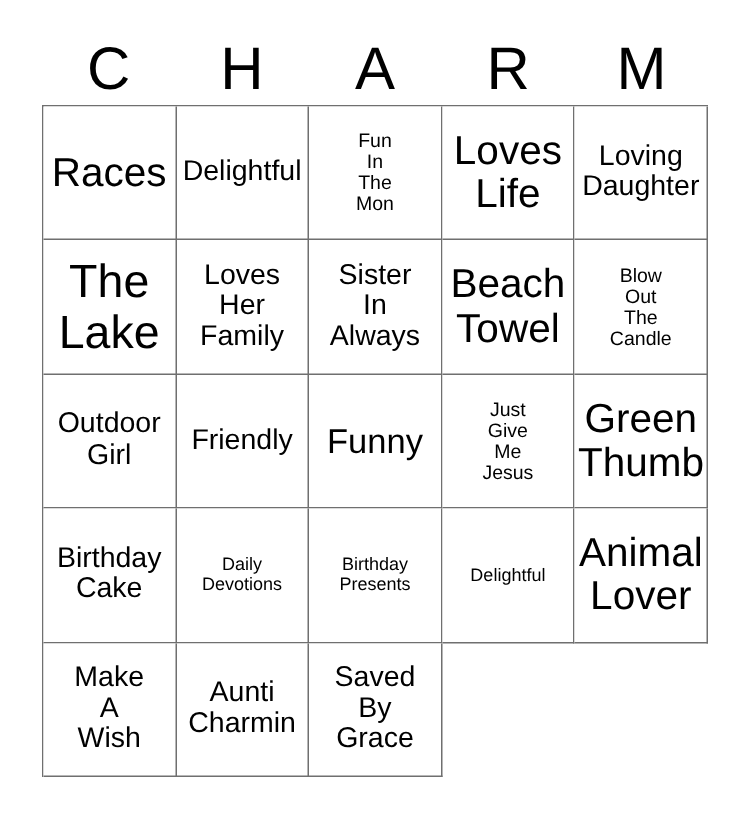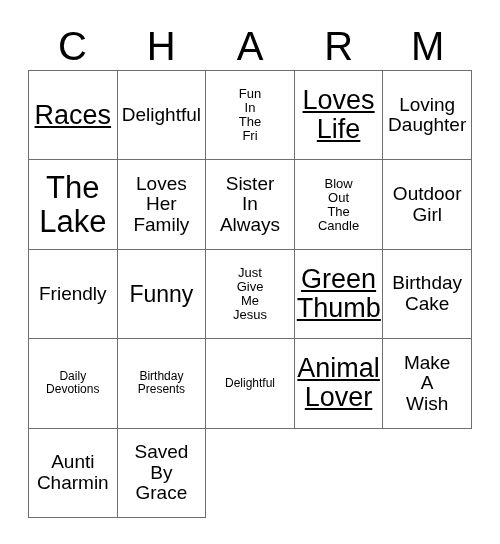--- a/index.html
+++ b/index.html
@@ -75,21 +75,21 @@
   .cell-text {
     display: block;
     width: 100%;
     line-height: 1.08;
     white-space: pre-line;
     word-break: normal;
   }
 
   
   .sz-xxl .cell-text { font-size: 31px; }
-  .sz-xl  .cell-text { font-size: 27px; text-decoration: underline; }
+  .sz-xl  .cell-text { font-size: 27px; }
   .sz-lg  .cell-text { font-size: 23px; }
   .sz-md  .cell-text { font-size: 19px; }
   .sz-sm  .cell-text { font-size: 12px; }
   .sz-xs  .cell-text { font-size: 13px; }
 </style>
 </head>
 <body>
 
 <div id="bingo-card">
 
@@ -105,21 +105,21 @@
       <div class="cell sz-xl">
         <span class="cell-text">Races</span>
       </div>
       <div class="cell sz-md">
         <span class="cell-text">Delightful</span>
       </div>
       <div class="cell sz-xs">
         <span class="cell-text">Fun
 In
 The
-Fri</span>
+Mon</span>
       </div>
       <div class="cell sz-xl">
         <span class="cell-text">Loves
 Life</span>
       </div>
       <div class="cell sz-md">
         <span class="cell-text">Loving
 Daughter</span>
       </div>
       <div class="cell sz-xxl">
@@ -128,20 +128,24 @@
       </div>
       <div class="cell sz-md">
         <span class="cell-text">Loves
 Her
 Family</span>
       </div>
       <div class="cell sz-md">
         <span class="cell-text">Sister
 In
 Always</span>
+      </div>
+      <div class="cell sz-xl">
+        <span class="cell-text">Beach
+Towel</span>
       </div>
       <div class="cell sz-xs">
         <span class="cell-text">Blow
 Out
 The
 Candle</span>
       </div>
       <div class="cell sz-md">
         <span class="cell-text">Outdoor
 Girl</span>

